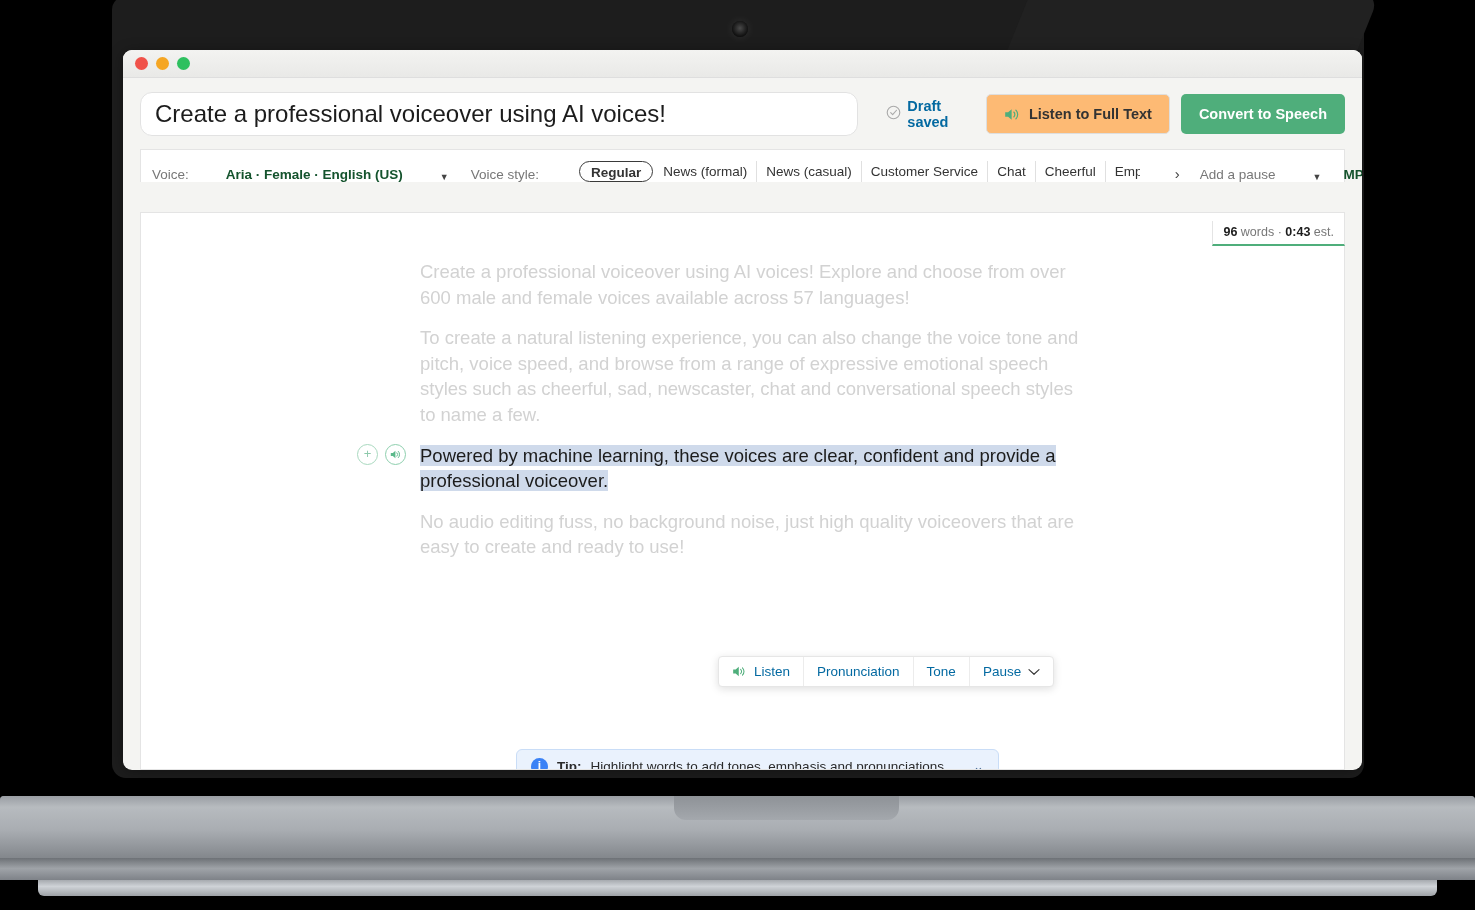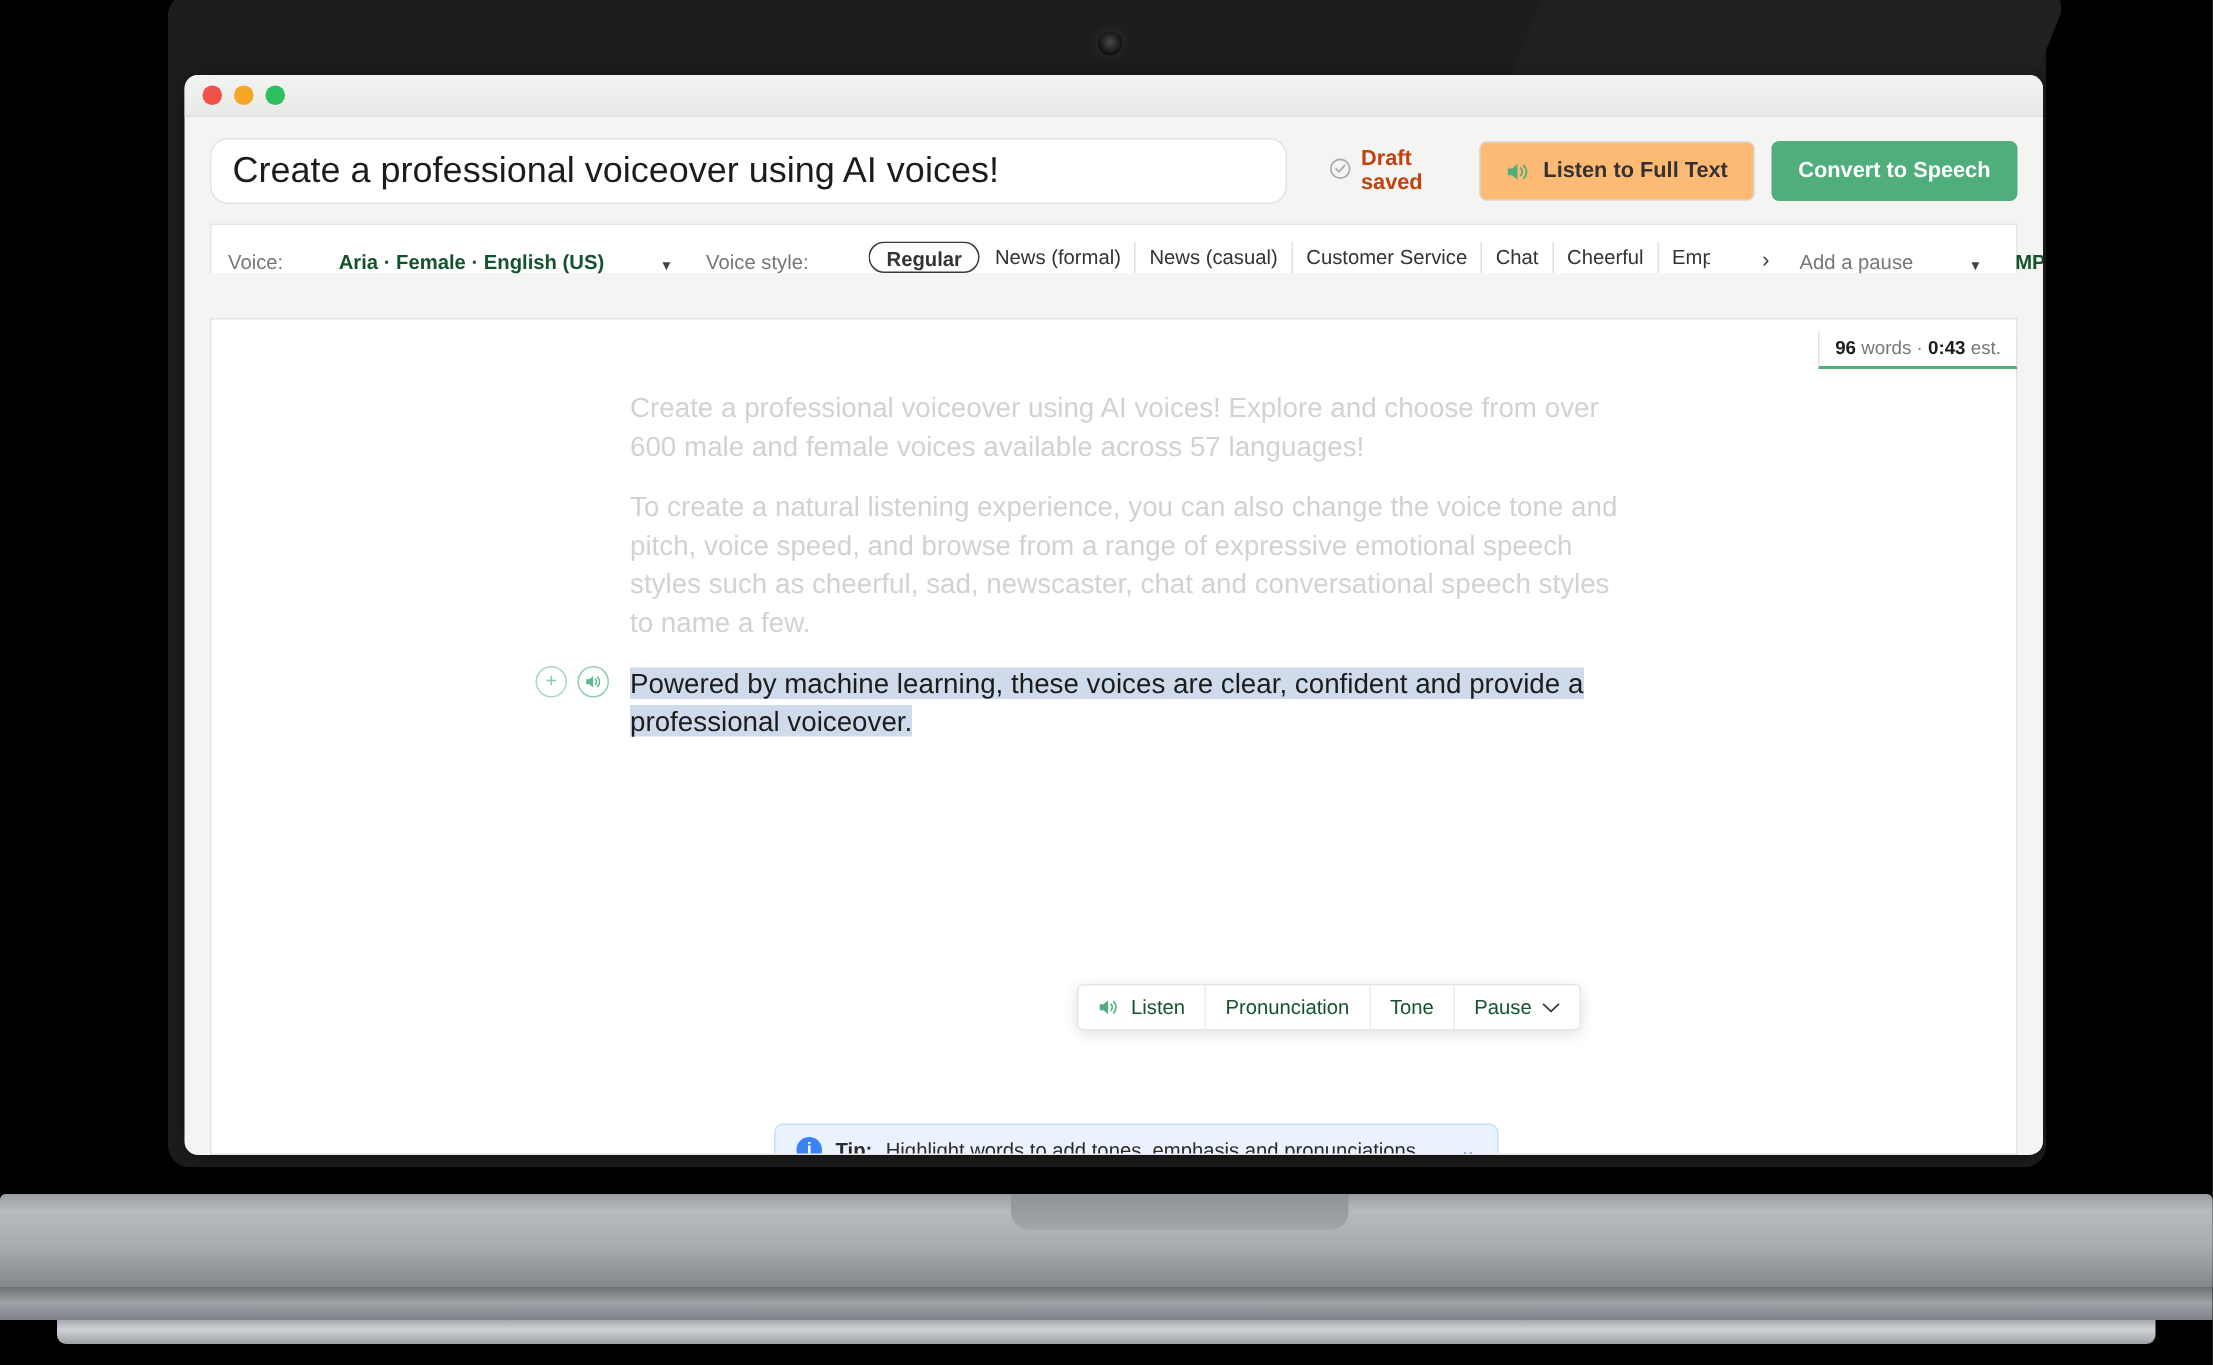--- a/index.html
+++ b/index.html
@@ -104,21 +104,21 @@
     border-radius: 12px;
     font-size: 24px;
     color: #1c1c1c;
     padding: 0 14px;
     font-family: "Liberation Sans", sans-serif;
     line-height: 42px;
     white-space: nowrap; overflow: hidden;
   }
   .draft-saved {
     display: flex; align-items: center; gap: 6px;
-    color: #c2410c; font-size: 14.5px; font-weight: bold;
+    color: #0369a1; font-size: 14.5px; font-weight: bold;
     margin-left: 28px;
   }
   .header-actions { margin-left: auto; display: flex; align-items: center; gap: 0; }
   .btn-listen-full {
     display: flex; align-items: center; gap: 8px;
     height: 40px; padding: 0 17px;
     background: #fdba74; border: 1px solid #dedede; border-radius: 5px;
     font-size: 14.5px; font-weight: bold; color: #333;
     white-space: nowrap;
   }
@@ -222,21 +222,21 @@
     border: 1px solid #e6e6e6;
     border-radius: 4px;
     box-shadow: 0 2px 9px rgba(0,0,0,0.13);
     font-size: 13.5px;
     overflow: hidden;
   }
   .sel-item {
     display: flex; align-items: center; gap: 7px;
     padding: 0 13px;
     border-right: 1px solid #ececec;
-    color: #14532d;
+    color: #0369a1;
     white-space: nowrap;
   }
   .sel-item:last-child { border-right: none; }
 
   
   .tip-bar {
     position: absolute;
     left: 375px; bottom: -14px;
     width: 483px; height: 34px;
     background: #eaf2fd;
@@ -373,20 +373,21 @@
               <svg width="12" height="11" viewBox="0 0 18 16">
                 <path d="M1.2 5.6h3.1L8.1 2.3v11.4L4.3 10.4H1.2z" fill="#5cb98b"></path>
                 <path d="M10.4 5.4a3.6 3.6 0 0 1 0 5.2" fill="none" stroke="#5cb98b" stroke-width="1.5" stroke-linecap="round"></path>
                 <path d="M12.6 3.4a6.5 6.5 0 0 1 0 9.2" fill="none" stroke="#5cb98b" stroke-width="1.5" stroke-linecap="round"></path>
               </svg>
             </span>
           </span>
           <span class="sel">Powered by machine learning, these voices are clear, confident and provide a professional voiceover.</span>
         </p>
 
+        <p class="para">No audio editing fuss, no background noise, just high quality voiceovers that are easy to create and ready to use!</p>
       </div>
 
       <div class="sel-toolbar">
         <div class="sel-item">
           <span class="spk-icon">
             <svg width="15" height="13" viewBox="0 0 18 16">
               <path d="M1.2 5.6h3.1L8.1 2.3v11.4L4.3 10.4H1.2z" fill="#4fae7b"></path>
               <path d="M10.4 5.4a3.6 3.6 0 0 1 0 5.2" fill="none" stroke="#4fae7b" stroke-width="1.3" stroke-linecap="round"></path>
               <path d="M12.6 3.4a6.5 6.5 0 0 1 0 9.2" fill="none" stroke="#4fae7b" stroke-width="1.3" stroke-linecap="round"></path>
             </svg>

